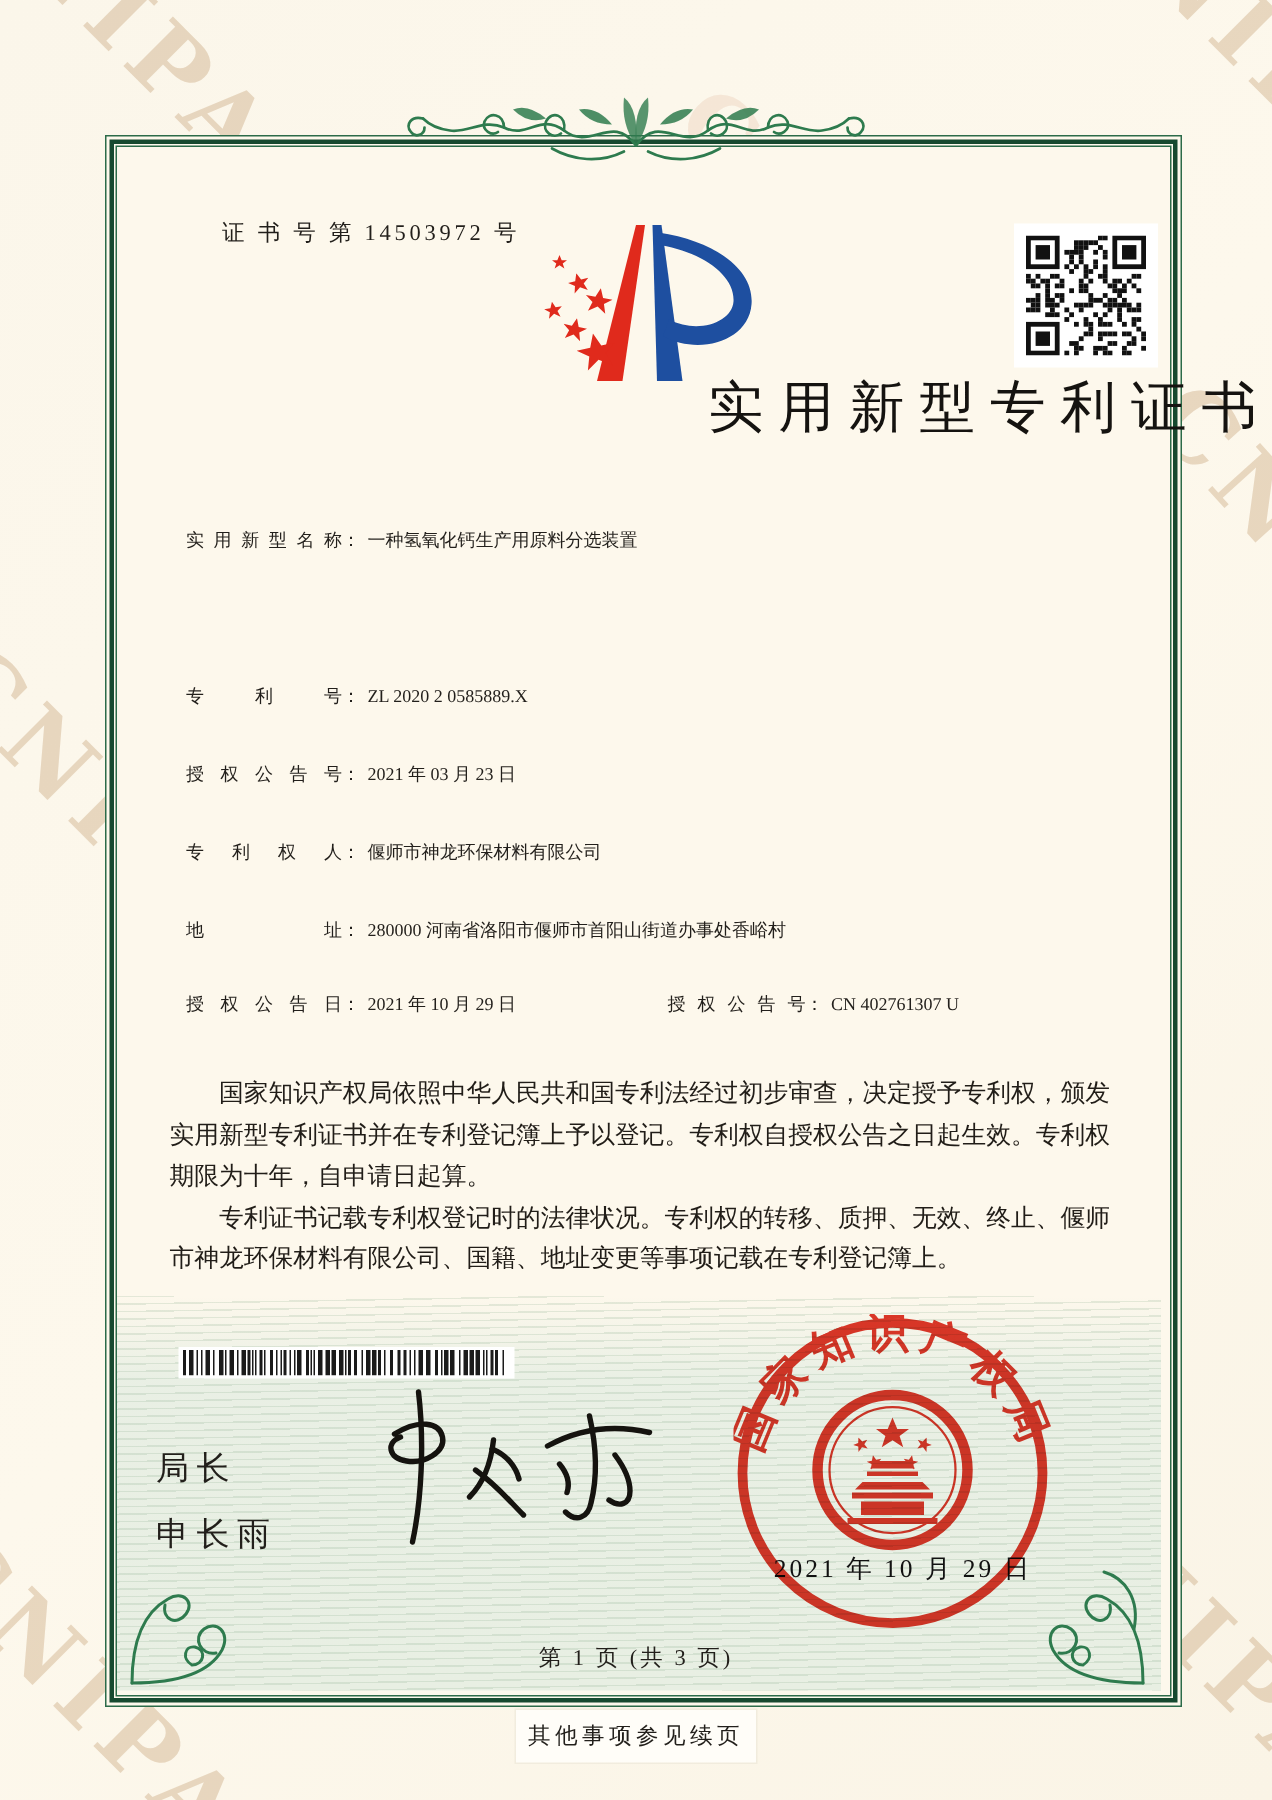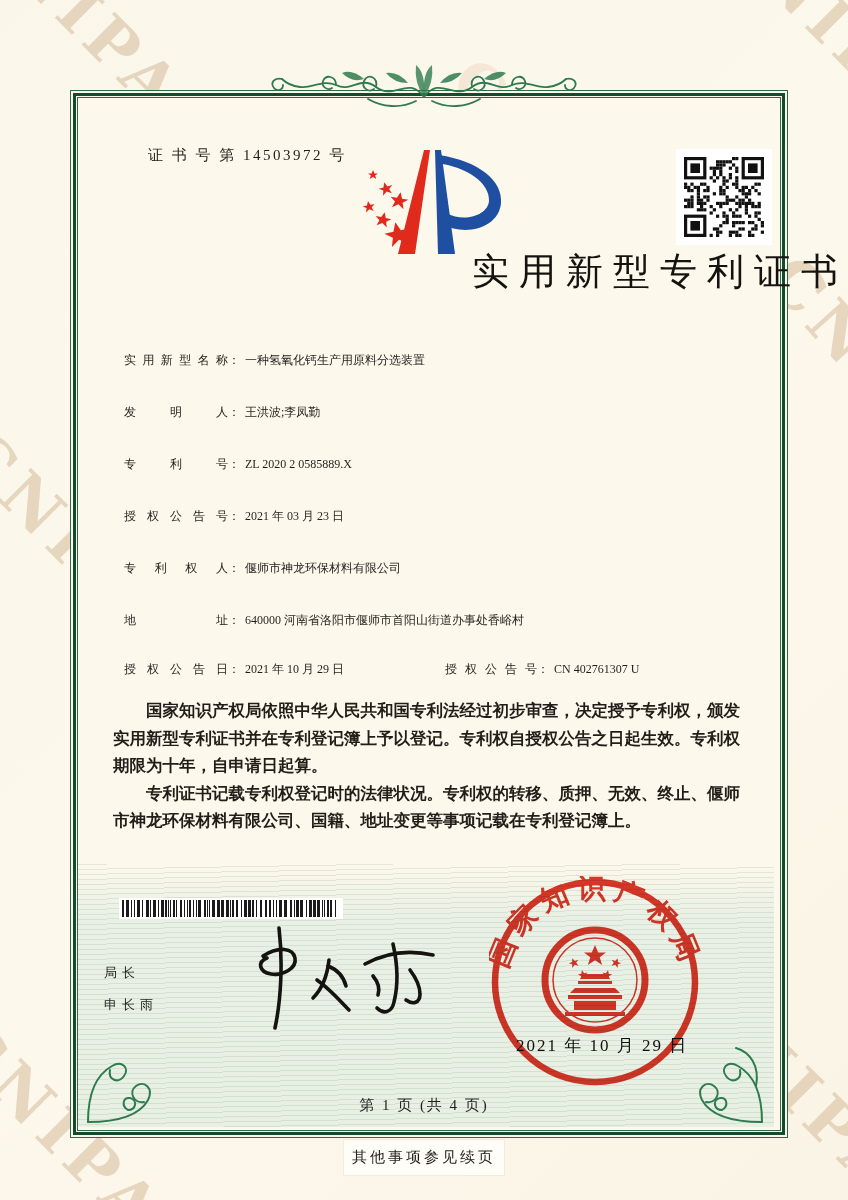--- a/index.html
+++ b/index.html
@@ -38,27 +38,27 @@
          font-size:37px;font-weight:normal;letter-spacing:10px;color:#151310;}
 
   
   .row{position:absolute;left:124px;width:660px;font-size:12px;z-index:2;white-space:nowrap;}
   .flabel{display:inline-block;width:104px;text-align:justify;text-align-last:justify;vertical-align:bottom;}
   .colon{display:inline-block;}
   .fvalue{padding-left:5px;}
   .pair2{position:absolute;left:321px;top:0;}
 
   
-  .body-text{position:absolute;left:113px;top:697px;width:627px;z-index:2;
-             font-size:16.5px;line-height:27.6px;text-align:justify;color:#211d18;font-weight:bold;}
+  .body-text{position:absolute;left:113px;top:715px;width:627px;z-index:2;
+             font-size:16.5px;line-height:27.6px;text-align:justify;color:#211d18;}
   .body-text p{margin:0;text-indent:2em;}
 
   
   .barcode{position:absolute;left:119px;top:898px;background:#fff;padding:2px 3px;z-index:2;line-height:0;}
-  .director{position:absolute;left:104px;top:964px;z-index:2;font-size:13px;letter-spacing:5px;}
+  .director{position:absolute;left:104px;top:964px;z-index:2;font-size:22px;letter-spacing:5px;}
   .director div{margin-bottom:14px;}
   .signature{position:absolute;left:235px;top:922px;z-index:2;}
   .seal{position:absolute;left:489px;top:876px;z-index:5;mix-blend-mode:multiply;opacity:.94;}
   .seal-date{position:absolute;left:512px;top:1034px;width:180px;text-align:center;z-index:4;
              font-size:17px;letter-spacing:2px;color:#111;}
   .page-no{position:absolute;left:0;top:1096px;width:848px;text-align:center;z-index:2;
            font-size:15px;letter-spacing:2px;}
   .cont-box{position:absolute;left:50%;transform:translateX(-50%);top:1140px;z-index:2;
             background:#fffdf8;padding:8px 8px;font-size:15px;letter-spacing:3px;
             box-shadow:0 0 0 1px rgba(120,110,90,.07);}
@@ -322,34 +322,31 @@
         <rect x="3.2" y="60.800000000000004" width="16" height="16" fill="#fff"></rect>
         <rect x="6.4" y="64" width="9.600000000000001" height="9.600000000000001" fill="#111"></rect>
       </svg>
   </div>
 
   <div class="title">实用新型专利证书</div>
 
   <div class="row" style="top:352px">
     <span class="flabel">实用新型名称</span><span class="colon">：</span><span class="fvalue">一种氢氧化钙生产用原料分选装置</span>
   </div>
-  <div class="row" style="top:404px">
-    <span class="flabel">发明人</span><span class="colon">：</span><span class="fvalue">王洪波;李凤勤</span>
-  </div>
   <div class="row" style="top:456px">
     <span class="flabel">专利号</span><span class="colon">：</span><span class="fvalue">ZL 2020 2 0585889.X</span>
   </div>
   <div class="row" style="top:508px">
     <span class="flabel">授权公告号</span><span class="colon">：</span><span class="fvalue">2021 年 03 月 23 日</span>
   </div>
   <div class="row" style="top:560px">
     <span class="flabel">专利权人</span><span class="colon">：</span><span class="fvalue">偃师市神龙环保材料有限公司</span>
   </div>
   <div class="row" style="top:612px">
-    <span class="flabel">地址</span><span class="colon">：</span><span class="fvalue">640000 河南省洛阳市偃师市首阳山街道办事处香峪村</span>
+    <span class="flabel">地址</span><span class="colon">：</span><span class="fvalue">280000 河南省洛阳市偃师市首阳山街道办事处香峪村</span>
   </div>
   <div class="row" style="top:661px">
     <span class="flabel">授权公告日</span><span class="colon">：</span><span class="fvalue">2021 年 10 月 29 日</span>
     <span class="pair2">
       <span class="flabel" style="width:92px">授权公告号</span><span class="colon">：</span><span class="fvalue">CN 402761307 U</span>
     </span>
   </div>
 
   <div class="body-text">
     <p>国家知识产权局依照中华人民共和国专利法经过初步审查，决定授予专利权，颁发实用新型专利证书并在专利登记簿上予以登记。专利权自授权公告之日起生效。专利权期限为十年，自申请日起算。</p>
@@ -457,16 +454,16 @@
       <path d="M-15,-1 L15,-1 L11,-6 L-11,-6 Z"></path>
       <rect x="-17" y="1" width="34" height="3"></rect>
       <path d="M-25,13 L25,13 L20,8 L-20,8 Z"></path>
       <rect x="-27" y="15" width="54" height="4"></rect>
       <rect x="-21" y="21" width="42" height="9"></rect>
       <rect x="-30" y="32" width="60" height="4"></rect>
     </g>
   </svg>
   <div class="seal-date">2021 年 10 月 29 日</div>
 
-  <div class="page-no">第 1 页 (共 4 页)</div>
+  <div class="page-no">第 1 页 (共 3 页)</div>
   <div class="cont-box">其他事项参见续页</div>
 
 </div>
 
 </body></html>

